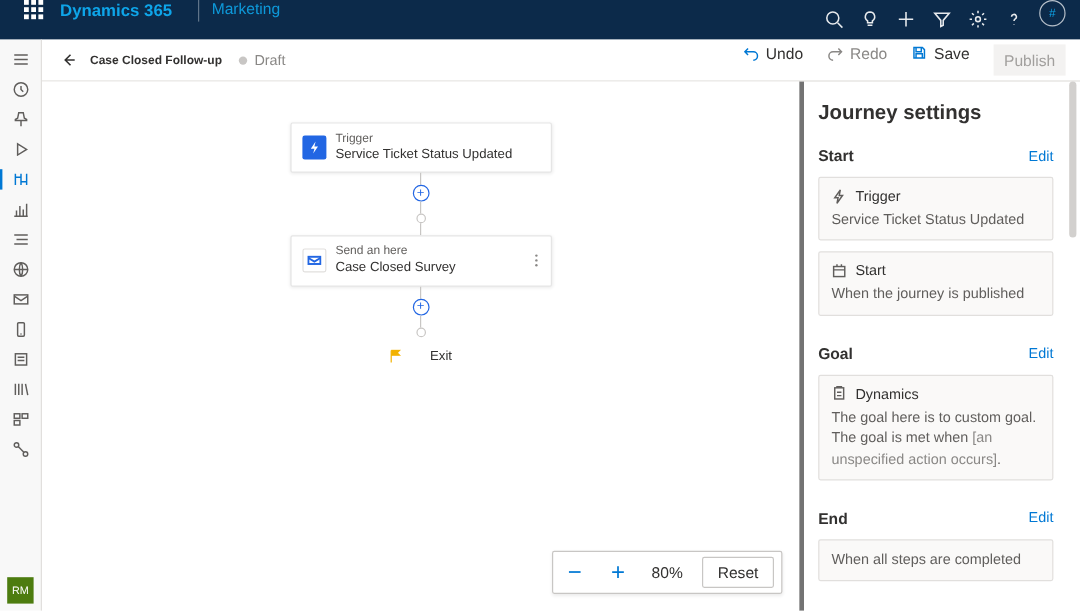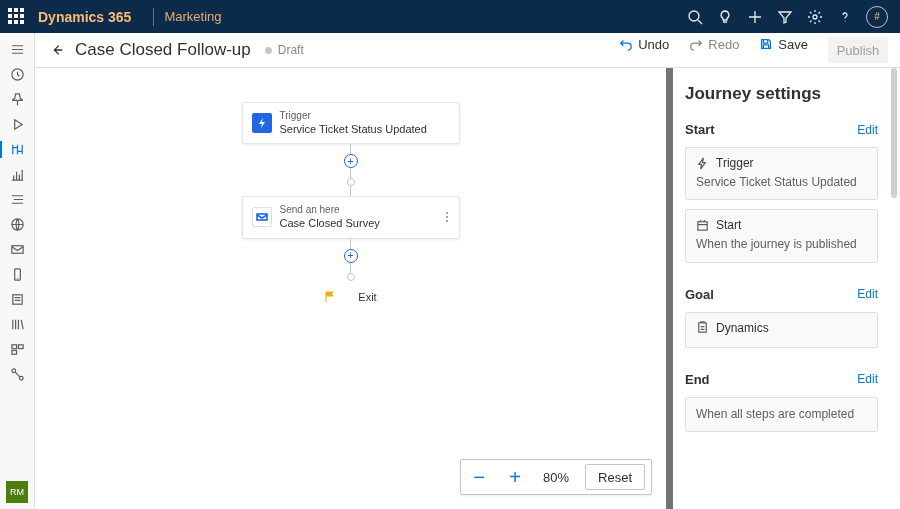--- a/index.html
+++ b/index.html
@@ -13,21 +13,21 @@
     --accent-blue:#2266e3;
     --side-w:35px;
     --panel-w:222px;
     --flag:#f2b200;
   }
   *{box-sizing:border-box}
   html,body{margin:0;padding:0;height:100%;font-family:"Segoe UI",Arial,sans-serif;color:var(--text);font-size:13px;background:#fff}
   body{width:900px;height:509px;overflow:hidden;position:relative}
 
   
-  .topnav{height:33px;background:var(--nav-bg);color:#fdba74;display:flex;align-items:center;padding:0 12px 0 8px}
+  .topnav{height:33px;background:var(--nav-bg);color:#0ea5e9;display:flex;padding:0 12px 0 20px}
   .waffle{width:18px;height:18px;display:grid;grid-template-columns:repeat(3,4px);grid-template-rows:repeat(3,4px);gap:2px;margin-right:12px;cursor:pointer}
   .waffle>span{background:#fff}
   .brand{font-weight:600;font-size:14px;margin-right:12px}
   .divider-v{width:1px;height:18px;background:rgba(255,255,255,.35);margin:0 10px}
   .area{font-size:13px;opacity:.9}
   .nav-spacer{flex:1}
   .nav-icon{width:30px;height:32px;display:flex;align-items:center;justify-content:center;cursor:pointer;opacity:.9}
   .nav-icon svg{width:16px;height:16px;stroke:#fff;fill:none;stroke-width:1.3}
   .avatar{width:22px;height:22px;border-radius:50%;border:1px solid rgba(255,255,255,.7);display:flex;align-items:center;justify-content:center;font-size:10px;cursor:pointer;margin-left:6px}
 
@@ -37,34 +37,34 @@
   .rail-btn svg{width:15px;height:15px;stroke:#605e5c;fill:none;stroke-width:1.3}
   .rail-btn.active::before{content:"";position:absolute;left:0;top:4px;bottom:4px;width:2px;background:#0078d4}
   .rail-btn.active svg{stroke:#0078d4}
   .rail-spacer{flex:1}
   .rm-badge{width:22px;height:22px;background:#4d7c0f;color:#fff;font-size:9px;font-weight:400;display:flex;align-items:center;justify-content:center;margin-bottom:6px;cursor:pointer}
 
   
   .cmdbar{position:absolute;left:var(--side-w);right:0;top:33px;height:35px;display:flex;align-items:center;padding:0 12px;border-bottom:1px solid var(--border);background:#fff}
   .back-btn{width:20px;height:20px;display:flex;align-items:center;justify-content:center;cursor:pointer;margin-right:8px}
   .back-btn svg{width:14px;height:14px;stroke:#323130;fill:none;stroke-width:1.5}
-  .title{font-weight:400;font-size:17px}
+  .title{font-weight:700;font-size:10px}
   .status-chip{display:flex;align-items:center;margin-left:14px;color:var(--text-muted);font-size:12px}
   .status-dot{width:7px;height:7px;border-radius:50%;background:var(--border2);margin-right:6px}
   .cmd-spacer{flex:1}
   .cmd-btn{display:flex;align-items:flex-start;height:26px;padding:0 8px;margin-left:4px;cursor:pointer;font-size:13px;color:var(--text);border-radius:2px}
   .cmd-btn svg{width:14px;height:14px;margin-right:5px;stroke:#0078d4;fill:none;stroke-width:1.4}
   .cmd-btn.disabled{color:var(--text-muted)}
   .cmd-btn.disabled svg{stroke:var(--text-muted)}
   .publish{width:60px;height:26px;display:flex;align-items:center;justify-content:center;background:#f3f2f1;color:#a19f9d;margin-left:12px;font-size:13px;cursor:default}
 
   
   .main{position:absolute;left:var(--side-w);right:12px;top:68px;bottom:0;display:flex}
   .canvas{flex:1;position:relative;background:#fff;overflow:hidden}
-  .panel{width:var(--panel-w);background:#fff;padding:12px 10px 12px 12px;overflow-y:auto;border-left:7px solid #737373}
+  .panel{width:var(--panel-w);background:#fff;padding:12px 10px 12px 12px;overflow-y:auto;border-left:4px solid #737373}
   .scrollbar-fake{position:absolute;top:68px;right:3px;width:6px;height:130px;background:#d2d0ce;border-radius:3px}
 
   
   .flow{position:absolute;top:34px;left:50%;transform:translateX(-50%);width:218px;display:flex;flex-direction:column;align-items:center}
   .node{width:218px;background:#fff;border:1px solid #e5e5e5;border-radius:2px;box-shadow:0 1px 3px rgba(0,0,0,.08);display:flex;align-items:center;padding:7px 9px}
   .node-icon{width:20px;height:20px;border-radius:2px;display:flex;align-items:center;justify-content:center;margin-right:8px;flex-shrink:0}
   .node-icon.blue{background:var(--accent-blue)}
   .node-icon.white{background:#fff;border:1px solid var(--border)}
   .node-icon svg{width:12px;height:12px;stroke:#fff;fill:none;stroke-width:1.6}
   .node-icon.white svg{stroke:var(--accent-blue);fill:var(--accent-blue)}
@@ -367,20 +367,23 @@
         <span class="edit-link">Edit</span>
       </div>
       <div class="card">
         <div class="card-head">
           <svg viewBox="0 0 14 14">
               <rect x="3" y="2" width="8" height="10"></rect>
               <path d="M5 2V1h4v1M5 6h4M5 9h4"></path>
             </svg>
           <span class="card-title">Dynamics</span>
         </div>
+        <div class="card-body">
+          <span>The goal here is to custom goal. The goal is met when </span><span class="muted">[an unspecified action occurs]</span><span>.</span>
+        </div>
       </div>
     </div>
 
     <div class="section">
       <div class="sec-head">
         <span class="sec-title">End</span>
         <span class="edit-link">Edit</span>
       </div>
       <div class="card">
         <div class="card-body">When all steps are completed</div>

